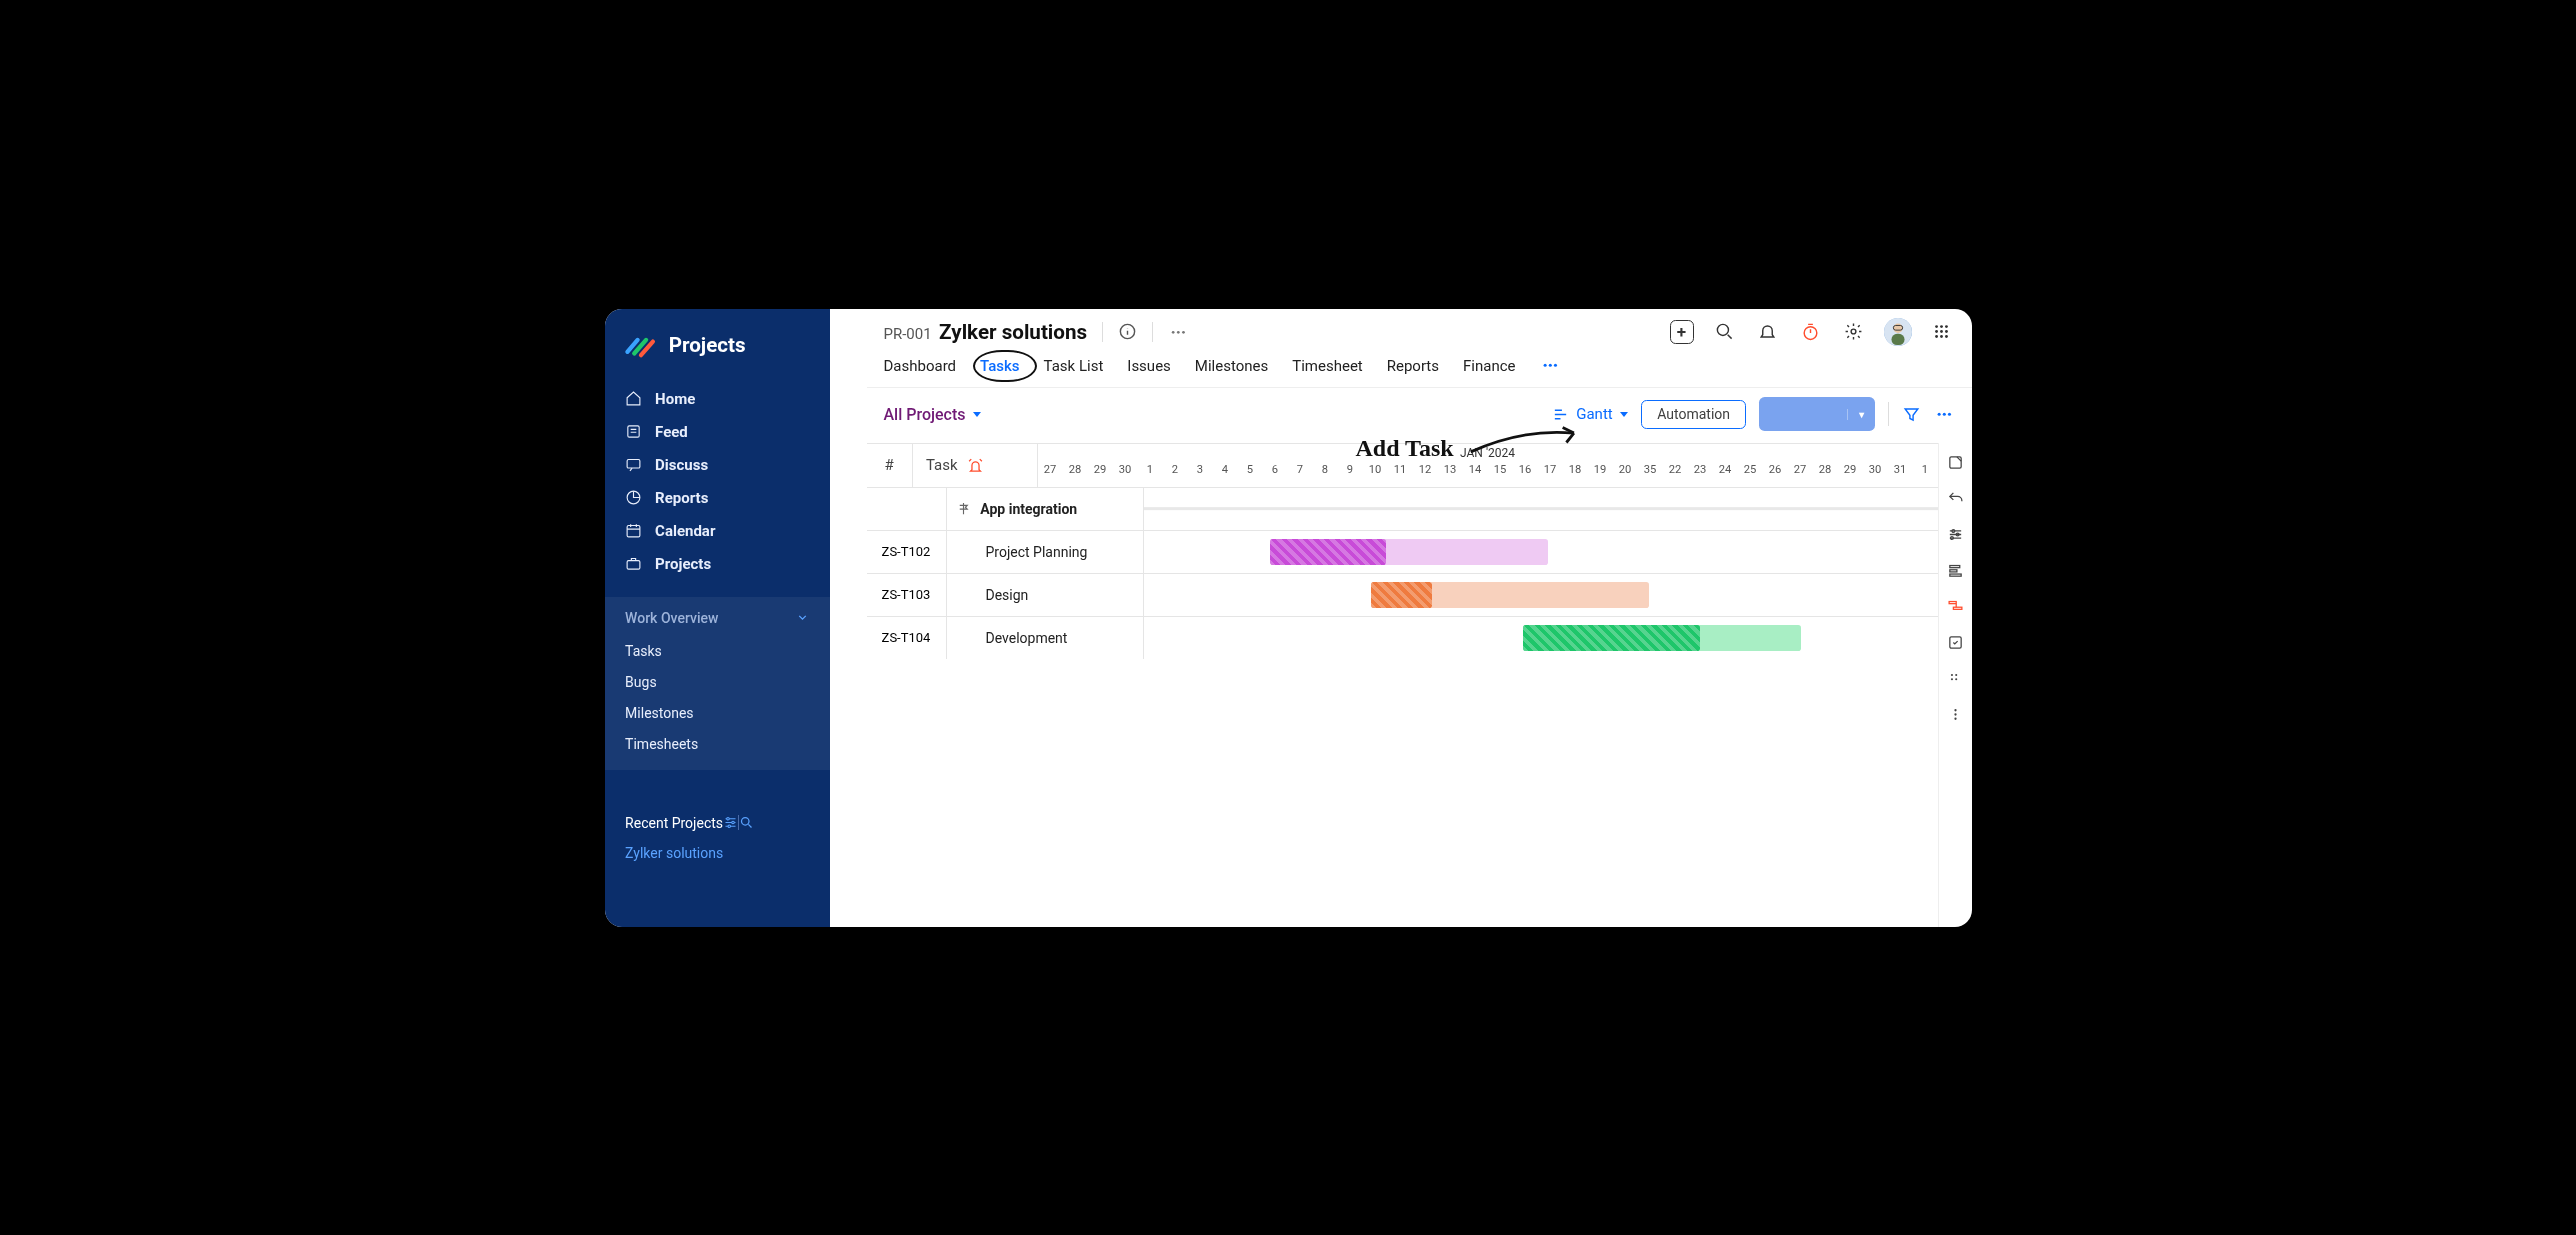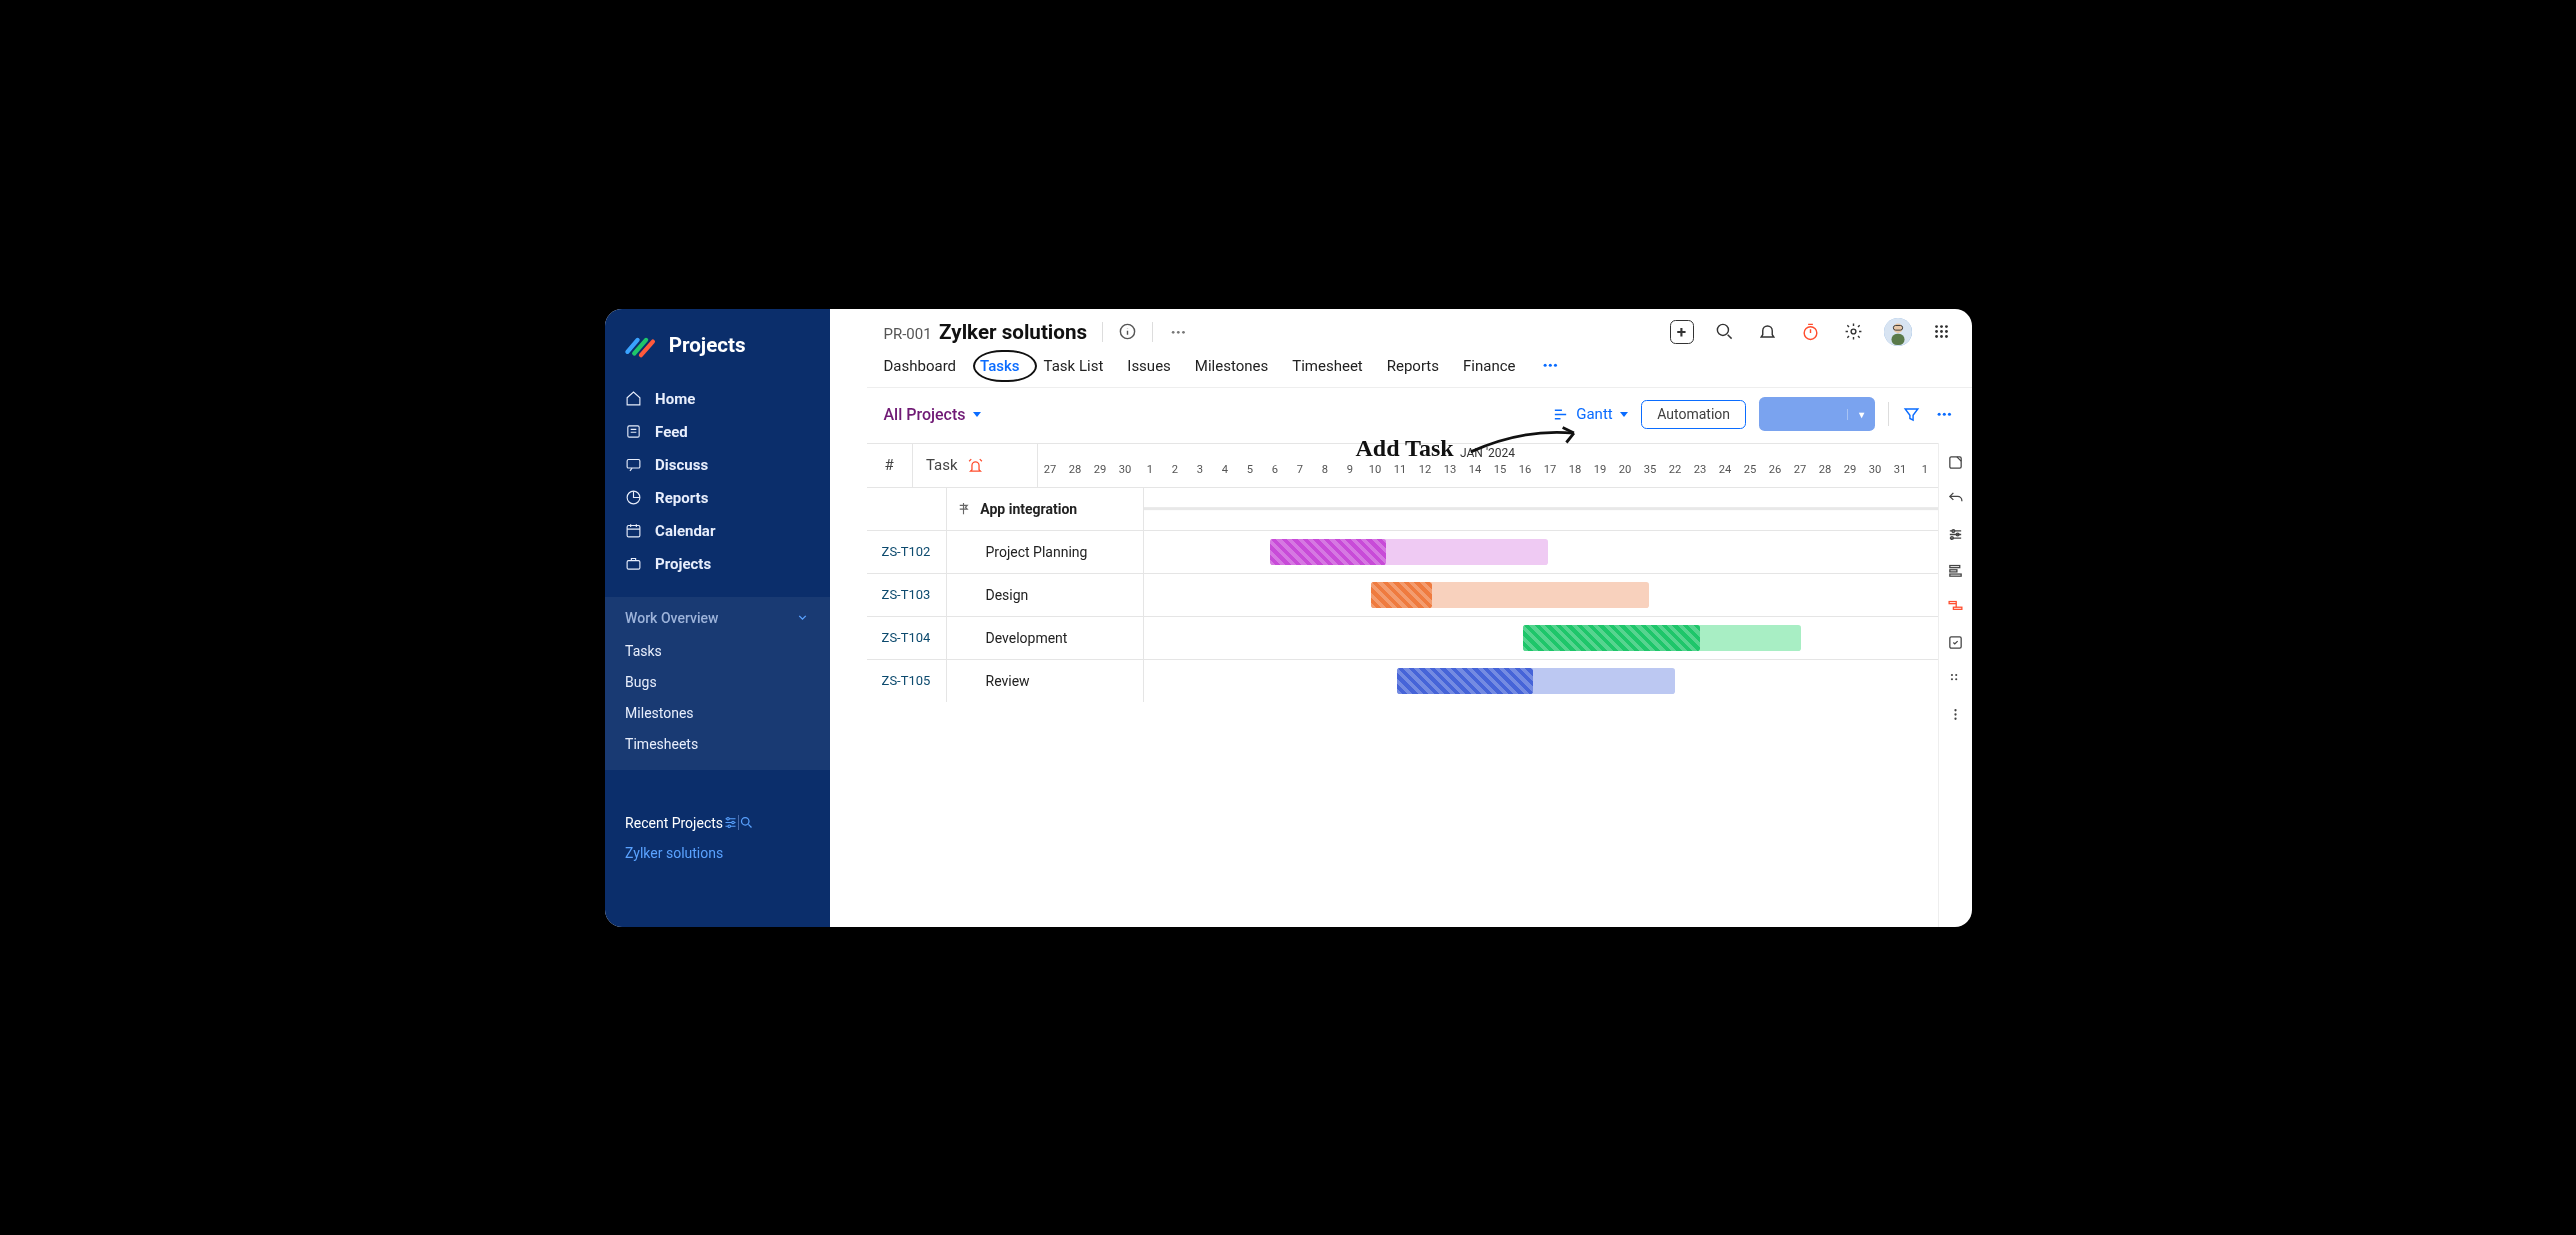--- a/index.html
+++ b/index.html
@@ -56,21 +56,21 @@
   .gantt-scroll { flex:1; overflow:hidden; border-top:0.9px solid #e5e5e5; position:relative; }
   .header-row { display:flex; height:43px; }
   .col-id { width:80px; border-right:0.9px solid #e5e5e5; display:flex; align-items:center; justify-content:center; color:#444; }
   .col-task { width:197px; border-right:0.9px solid #e5e5e5; display:flex; align-items:center; padding:0 13px; gap:9.4px; color:#444; }
   .timeline-head { flex:1; position:relative; }
   .month-lbl { text-align:center; font-size:12px; color:#333; padding-top:2.8px; }
   .days { display:flex; font-size:11.2px; color:#555; padding-top:2.8px; }
   .days span { width:25px; text-align:center; flex-shrink:0; }
 
   .row { display:flex; height:43px; border-top:0.9px solid #e5e5e5; }
-  .row .col-id { font-size:13px; color:#0c4a6e; }
+  .row .col-id { font-size:13px; color:#000000; }
   .row .col-task { font-size:14px; color:#222; }
   .row.group .col-task { font-weight:700; }
   .row .col-task.indent { padding-left:39px; }
   .bars { flex:1; position:relative; }
   .track { position:absolute; top:0; bottom:0; left:0; right:0; }
   .track::before { content:""; position:absolute; top:50%; left:0; right:0; height:3.7px; background:#e8e8e8; transform:translateY(-50%); }
   .bar { position:absolute; top:8.4px; height:26px; border-radius:2.8px; }
   .bar .fill { position:absolute; top:0; bottom:0; left:0; border-radius:2.8px; background-size:11.2px 11.2px; }
 
   
@@ -375,29 +375,20 @@
             </div>
             <div class="row">
     <div class="col-id">ZS-T104</div>
     <div class="col-task indent">Development</div>
     <div class="bars">
                 <div class="bar" style="left: 379px; width: 278px; background: rgb(168, 238, 196);">
                   <div class="fill" style="width: 64%; background: repeating-linear-gradient(45deg, rgba(255, 255, 255, 0.25) 0px, rgba(255, 255, 255, 0.25) 3.7px, transparent 3.7px, transparent 7.5px) rgb(30, 198, 106);"></div>
                 </div>
               </div>
             </div>
-            <div class="row">
-    <div class="col-id">ZS-T105</div>
-    <div class="col-task indent">Review</div>
-    <div class="bars">
-                <div class="bar" style="left: 253px; width: 278px; background: rgb(188, 200, 242);">
-                  <div class="fill" style="width: 49%; background: repeating-linear-gradient(45deg, rgba(255, 255, 255, 0.25) 0px, rgba(255, 255, 255, 0.25) 3.7px, transparent 3.7px, transparent 7.5px) rgb(70, 100, 216);"></div>
-                </div>
-              </div>
-            </div>
           </div>
       </div>
       <div class="rtools">
         <svg class="ic" viewBox="0 0 24 24" fill="none" stroke="currentColor" stroke-width="1.8">
             <rect x="4" y="4" width="16" height="16" rx="2"></rect>
             <path d="M14 4l6 6"></path>
           </svg>
         <svg class="ic" viewBox="0 0 24 24" fill="none" stroke="currentColor" stroke-width="1.8">
             <path d="M9 14l-5-5 5-5M4 9h11a6 6 0 016 6v1"></path>
           </svg>

